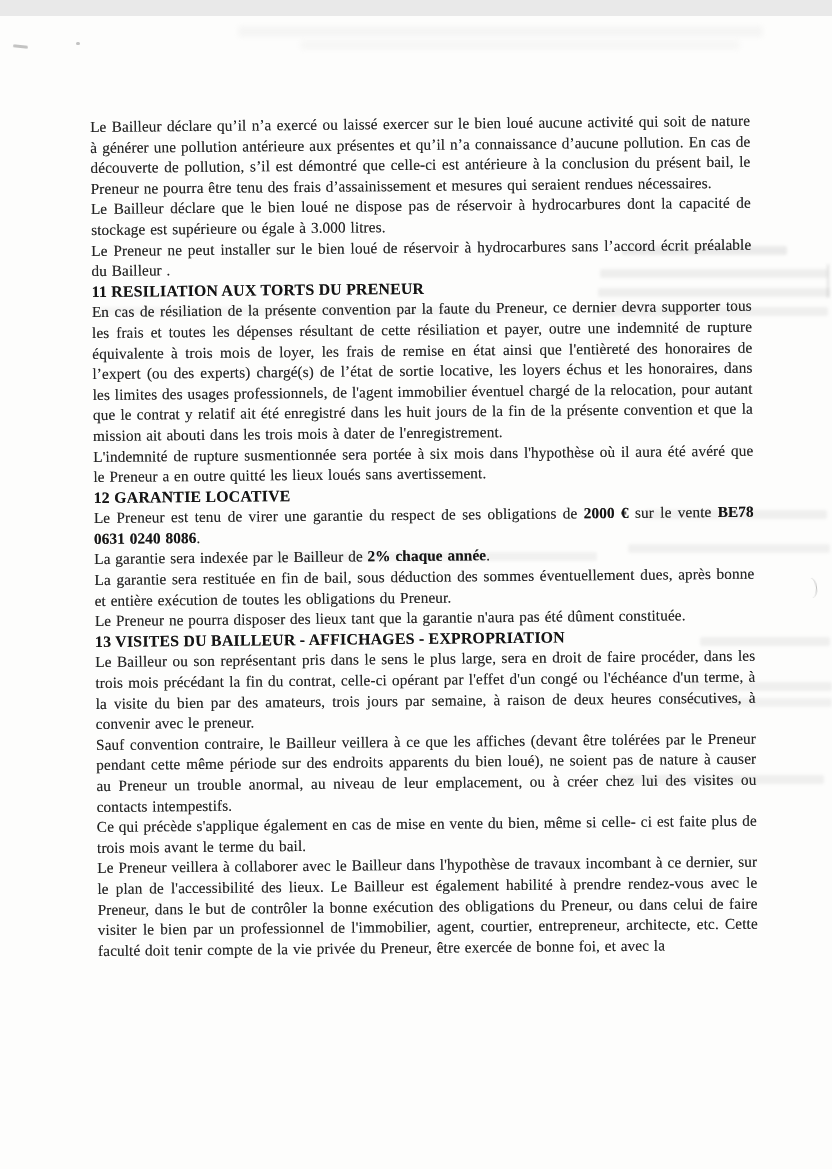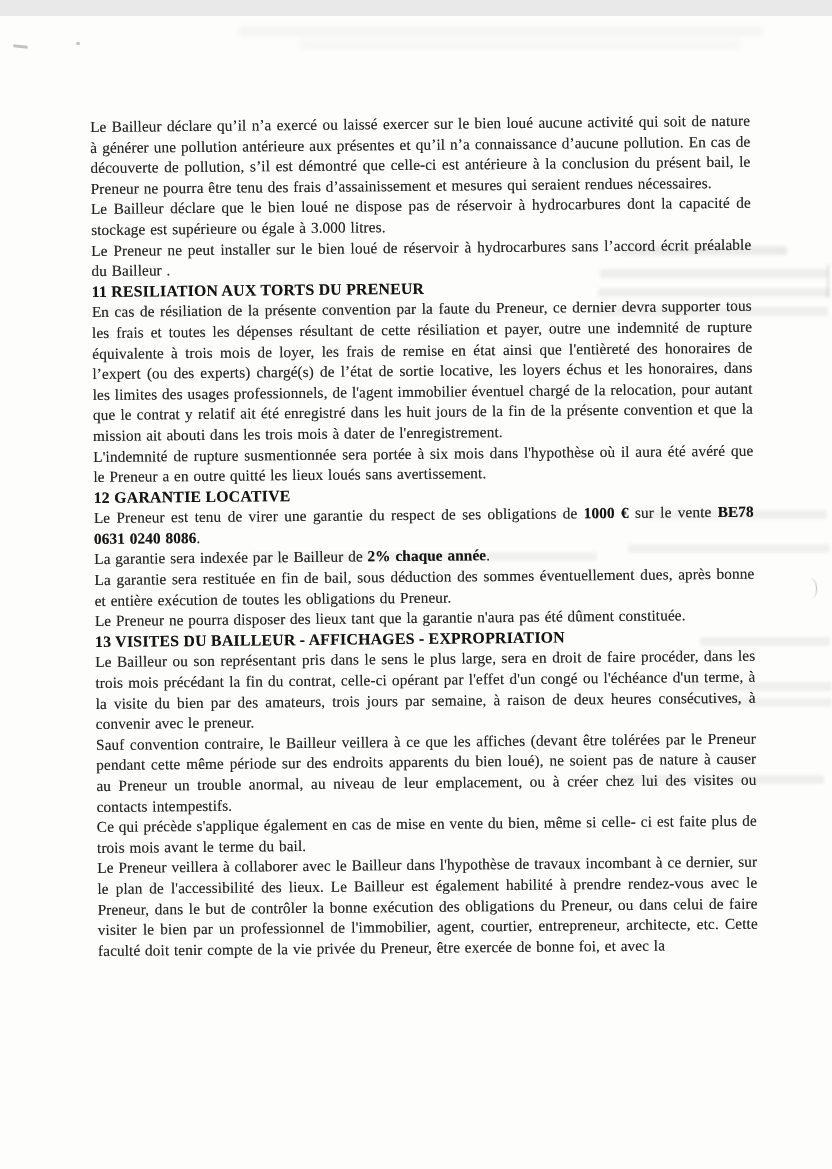--- a/index.html
+++ b/index.html
@@ -109,21 +109,21 @@
     </section>
 
     <section>
       <h2 class="mt-head">11 RESILIATION AUX TORTS DU PRENEUR</h2>
       <p class="mt-body">En cas de résiliation de la présente convention par la faute du Preneur, ce dernier devra supporter tous les frais et toutes les dépenses résultant de cette résiliation et payer, outre une indemnité de rupture équivalente à trois mois de loyer, les frais de remise en état ainsi que l'entièreté des honoraires de l’expert (ou des experts) chargé(s) de l’état de sortie locative, les loyers échus et les honoraires, dans les limites des usages professionnels, de l'agent immobilier éventuel chargé de la relocation, pour autant que le contrat y relatif ait été enregistré dans les huit jours de la fin de la présente convention et que la mission ait abouti dans les trois mois à dater de l'enregistrement.</p>
       <p>L'indemnité de rupture susmentionnée sera portée à six mois dans l'hypothèse où il aura été avéré que le Preneur a en outre quitté les lieux loués sans avertissement.</p>
     </section>
 
     <section>
       <h2 class="mt-head">12 GARANTIE LOCATIVE</h2>
-      <p class="mt-body-sm"><span>Le Preneur est tenu de virer une garantie du respect de ses obligations de </span><span class="b">1000 €</span><span> sur le vente </span><span class="b">BE78 0631 0240 8086</span><span>.</span></p>
+      <p class="mt-body-sm"><span>Le Preneur est tenu de virer une garantie du respect de ses obligations de </span><span class="b">2000 €</span><span> sur le vente </span><span class="b">BE78 0631 0240 8086</span><span>.</span></p>
       <p><span>La garantie sera indexée par le Bailleur de </span><span class="b">2% chaque année</span><span>.</span></p>
       <p>La garantie sera restituée en fin de bail, sous déduction des sommes éventuellement dues, après bonne et entière exécution de toutes les obligations du Preneur.</p>
       <p class="mt-para">Le Preneur ne pourra disposer des lieux tant que la garantie n'aura pas été dûment constituée.</p>
     </section>
 
     <section>
       <h2 class="mt-head-lg">13 VISITES DU BAILLEUR - AFFICHAGES - EXPROPRIATION</h2>
       <p class="mt-body">Le Bailleur ou son représentant pris dans le sens le plus large, sera en droit de faire procéder, dans les trois mois précédant la fin du contrat, celle-ci opérant par l'effet d'un congé ou l'échéance d'un terme, à la visite du bien par des amateurs, trois jours par semaine, à raison de deux heures consécutives, à convenir avec le preneur.</p>
       <p>Sauf convention contraire, le Bailleur veillera à ce que les affiches (devant être tolérées par le Preneur pendant cette même période sur des endroits apparents du bien loué), ne soient pas de nature à causer au Preneur un trouble anormal, au niveau de leur emplacement, ou à créer chez lui des visites ou contacts intempestifs.</p>
       <p>Ce qui précède s'applique également en cas de mise en vente du bien, même si celle- ci est faite plus de trois mois avant le terme du bail.</p>

